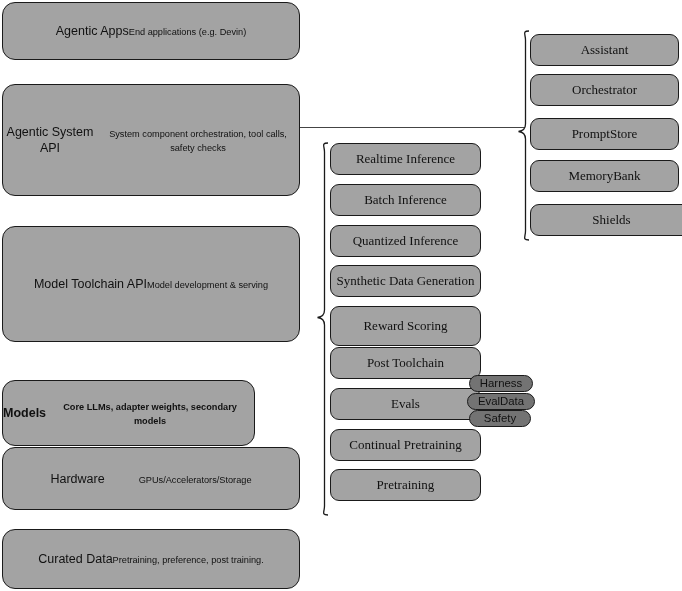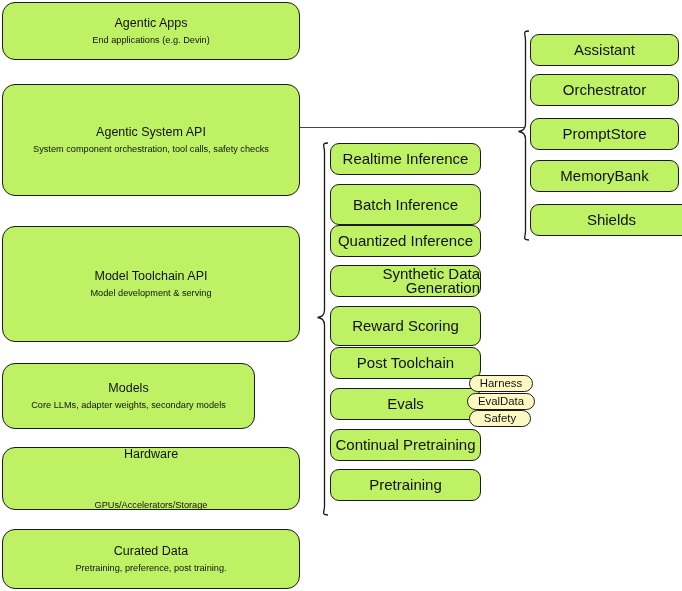--- a/index.html
+++ b/index.html
@@ -19,23 +19,23 @@
     position: absolute;
     left: 0;
     top: 0;
     width: 682px;
     height: 591px;
   }
   .box {
     position: absolute;
     box-sizing: border-box;
     border: 1.3px solid #1a1a1a;
-    background: #bef264;
+    background: #a3a3a3;
     display: flex;
-    flex-direction: column;
+    flex-direction: row;
     align-items: center;
     justify-content: center;
     text-align: center;
   }
   
   .layer-box {
     border-radius: 13px;
   }
   .layer-title {
     font-size: 12.5px;
@@ -46,30 +46,31 @@
     font-size: 9.2px;
     line-height: 14px;
     color: #111111;
     margin-top: 2px;
   }
   
   .comp-box {
     border-radius: 9px;
   }
   .comp-label {
-    font-size: 15px;
+    font-size: 13px;
     line-height: 14px;
     color: #111111;
+    font-family: Liberation Serif, serif;
   }
   
   .pill {
     position: absolute;
     box-sizing: border-box;
     border: 1.3px solid #1a1a1a;
-    background: #fef9c3;
+    background: #737373;
     border-radius: 999px;
     display: flex;
     align-items: center;
     justify-content: center;
     z-index: 6;
   }
   .pill-label {
     font-size: 11.4px;
     line-height: 13px;
     color: #111111;
@@ -128,39 +129,39 @@
   <div class="box layer-box" style="left:2px; top:84px; width:298px; height:112px;">
     <div class="layer-title">Agentic System API</div>
     <div class="layer-sub">System component orchestration, tool calls, safety checks</div>
   </div>
 
   <div class="box layer-box" style="left:2px; top:226px; width:298px; height:116px;">
     <div class="layer-title">Model Toolchain API</div>
     <div class="layer-sub">Model development &amp; serving</div>
   </div>
 
-  <div class="box layer-box" style="left:2px; top:363px; width:253px; height:66px;">
+  <div class="box layer-box" style="left:2px; top:380px; width:253px; height:66px;font-weight:bold;">
     <div class="layer-title">Models</div>
     <div class="layer-sub">Core LLMs, adapter weights, secondary models</div>
   </div>
 
   <div class="box layer-box" style="left:2px; top:447px; width:298px; height:63px;gap:34px;">
     <div class="layer-title">Hardware</div>
     <div class="layer-sub">GPUs/Accelerators/Storage</div>
   </div>
 
   <div class="box layer-box" style="left:2px; top:529px; width:298px; height:60px;">
     <div class="layer-title">Curated Data</div>
     <div class="layer-sub">Pretraining, preference, post training.</div>
   </div>
 
   <div class="box comp-box" style="left:330px; top:143px; width:151px; height:32px; z-index:4;">
     <div class="comp-label">Realtime Inference</div>
   </div>
-  <div class="box comp-box" style="left:330px; top:184px; width:151px; height:41px; z-index:4;">
+  <div class="box comp-box" style="left:330px; top:184px; width:151px; height:32px; z-index:4;">
     <div class="comp-label">Batch Inference</div>
   </div>
   <div class="box comp-box" style="left:330px; top:225px; width:151px; height:32px; z-index:4;">
     <div class="comp-label">Quantized Inference</div>
   </div>
   <div class="box comp-box" style="left:330px; top:265px; width:151px; height:32px; z-index:4;text-align:right;">
     <div class="comp-label">Synthetic Data Generation</div>
   </div>
   <div class="box comp-box" style="left:330px; top:306px; width:151px; height:40px; z-index:4;">
     <div class="comp-label">Reward Scoring</div>

